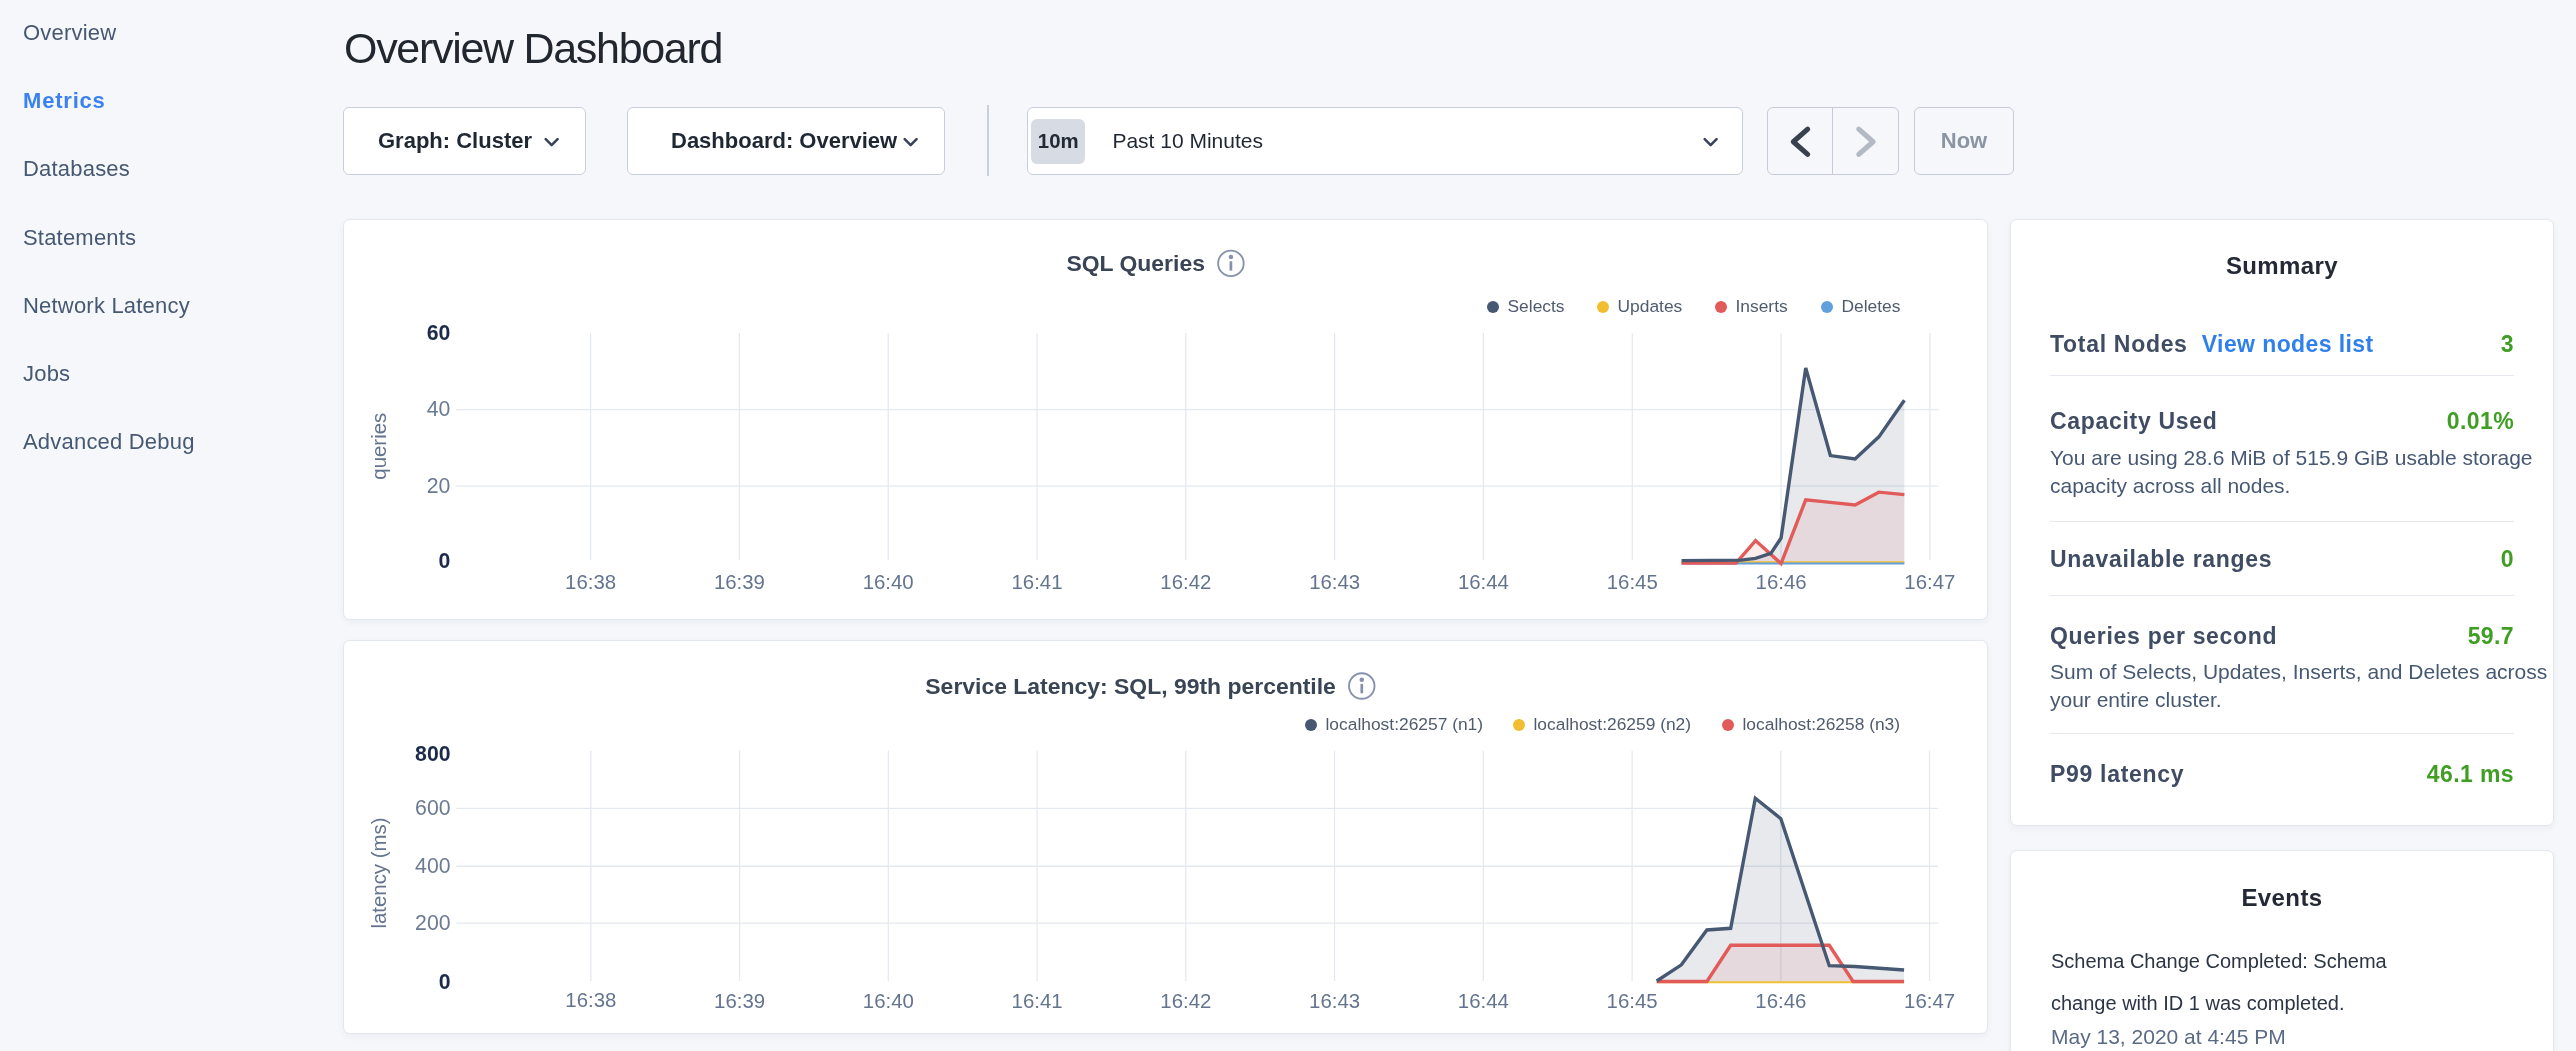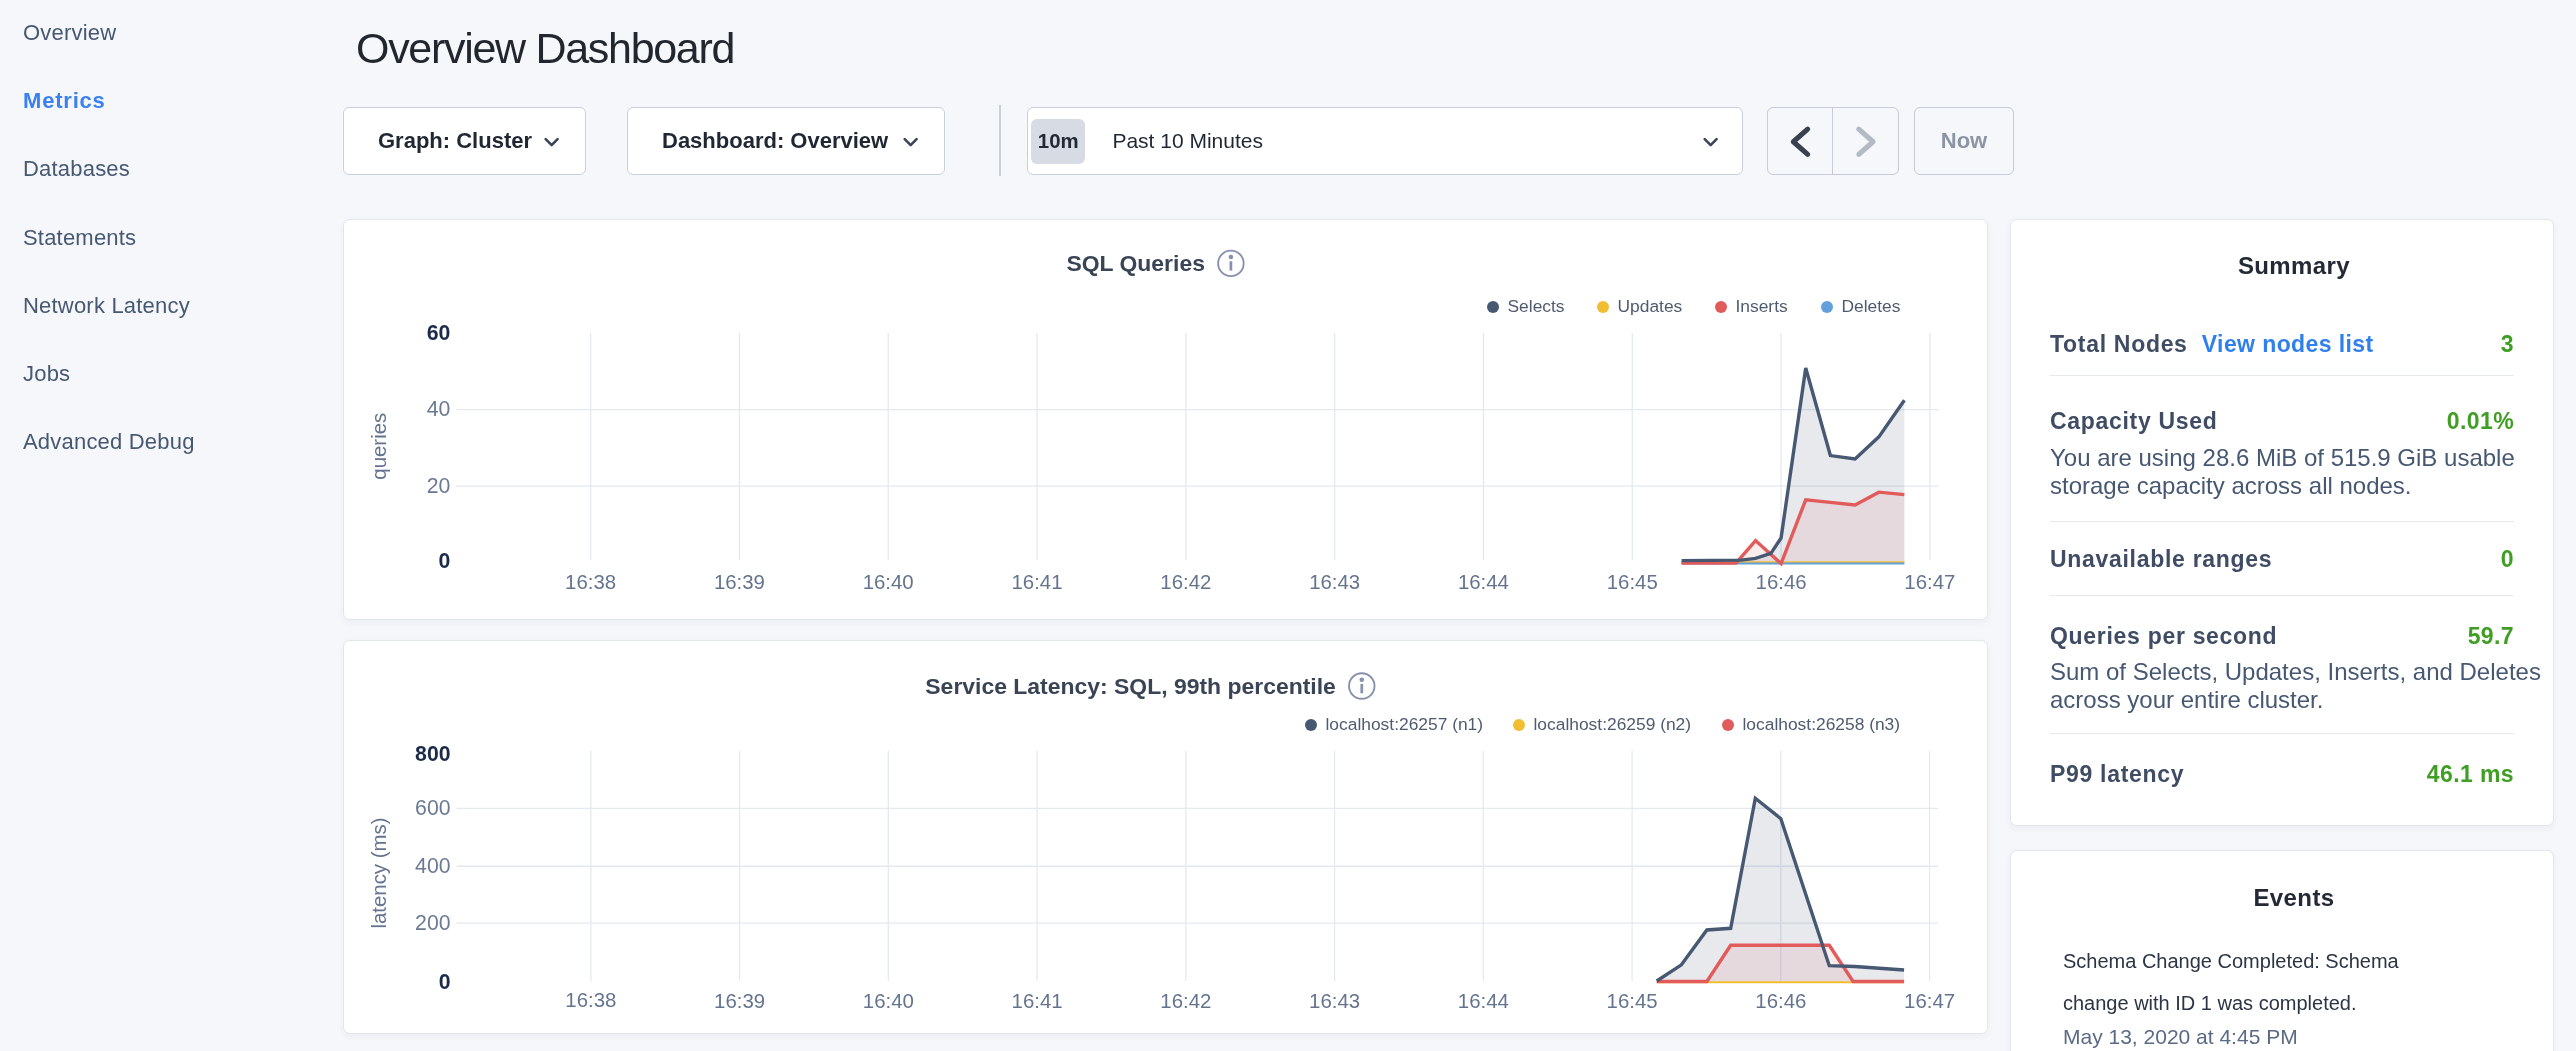--- a/index.html
+++ b/index.html
@@ -1,31 +1,31 @@
 <!DOCTYPE html>
 <html style="font-size:13.6px"><head>
 <meta charset="utf-8">
 <style>
   * { margin:0; padding:0; box-sizing:border-box; }
   html,body { width:2576px; height:1051px; overflow:hidden; }
   body { font-family:"Liberation Sans", sans-serif; background:#f5f7fa; position:relative; }
-  .abs { position:absolute;margin-left:12px; }
+  .abs { position:absolute; }
   .nav-item { position:absolute; left:23px; font-size:22px; letter-spacing:0.2px; color:#475872; }
   .nav-active { color:#3b82f0; font-weight:bold; letter-spacing:0.8px; }
   .panel { position:absolute; background:#fff; border:1.3px solid #e2e6ed; border-radius:6.8px; box-shadow:0 2.6px 6.8px rgba(56,76,108,0.05); }
   .ctl { position:absolute; top:107px; height:68px; background:#fff; border:1.3px solid #c8cfdc; border-radius:6px; display:flex; align-items:center; }
   .ctl-txt { font-size:22px; font-weight:bold; color:#1f2733; }
   .chevsvg { position:absolute; right:25.5px; top:29px; }
   .legend-item { position:absolute; display:flex; align-items:center; }
   .legend-dot { width:12px; height:12px; border-radius:50%; margin-right:8.5px; }
   .legend-txt { font-size:17.4px; color:#4f5b6e; }
   .sum-row { position:absolute; left:2050px; width:464px; display:flex; justify-content:space-between; align-items:baseline; }
   .sum-label { font-size:23px; font-weight:bold; color:#3f4c63; letter-spacing:0.7px; }
   .sum-val { font-size:23px; font-weight:bold; color:#3f9e23; letter-spacing:0.4px; }
-  .sum-sub { position:absolute; left:2050px; width:498px; font-size:24px; color:#475872; line-height:28px; }
+  .sum-sub { position:absolute; left:2050px; width:498px; font-size:21px; color:#475872; line-height:28px; }
   .divider { position:absolute; left:2050px; width:464px; height:0.9px; background:#e5e8ee; }
 </style>
 </head>
 <body>
 
   <div class="nav-item" style="top:20.4px;">Overview</div>
   <div class="nav-item nav-active" style="top:88px;">Metrics</div>
   <div class="nav-item" style="top:156px;">Databases</div>
   <div class="nav-item" style="top:225px;">Statements</div>
   <div class="nav-item" style="top:293px;">Network Latency</div>
@@ -33,21 +33,21 @@
   <div class="nav-item" style="top:429px;">Advanced Debug</div>
 
   <div class="abs" style="left:344px; top:24px; font-size:43px; font-weight:400; letter-spacing:-1.3px; color:#22272f;">Overview Dashboard</div>
 
   <div class="ctl" style="left:343px; width:243px;">
     <span class="ctl-txt" style="margin-left:34px;">Graph: Cluster</span>
     <svg class="chevsvg" width="15.3" height="10.2" viewBox="0 0 18 12">
       <polyline points="2,2.5 9,9.5 16,2.5" fill="none" stroke="#3a4458" stroke-width="3" stroke-linecap="round" stroke-linejoin="round"></polyline>
     </svg>
   </div>
-  <div class="ctl" style="left:627px; width:318px;">
+  <div class="ctl" style="left:627px; width:318px;padding-left:9px;">
     <span class="ctl-txt" style="margin-left:34px;">Dashboard: Overview</span>
     <svg class="chevsvg" width="15.3" height="10.2" viewBox="0 0 18 12">
       <polyline points="2,2.5 9,9.5 16,2.5" fill="none" stroke="#3a4458" stroke-width="3" stroke-linecap="round" stroke-linejoin="round"></polyline>
     </svg>
   </div>
   <div class="abs" style="left:987px; top:105px; width:1.7px; height:71px; background:#c9d0dc;"></div>
   <div class="ctl" style="left:1027px; width:716px;">
     <span style="margin-left:3px; background:#d7dbe4; border-radius:6px; padding:11px 6.8px; font-size:20.4px; font-weight:bold; color:#242a35;">10m</span>
     <span style="margin-left:27px; font-size:21px; font-weight:normal; color:#1f2733;">Past 10 Minutes</span>
     <svg class="chevsvg" width="15.3" height="10.2" viewBox="0 0 18 12" style="right:24px;">

